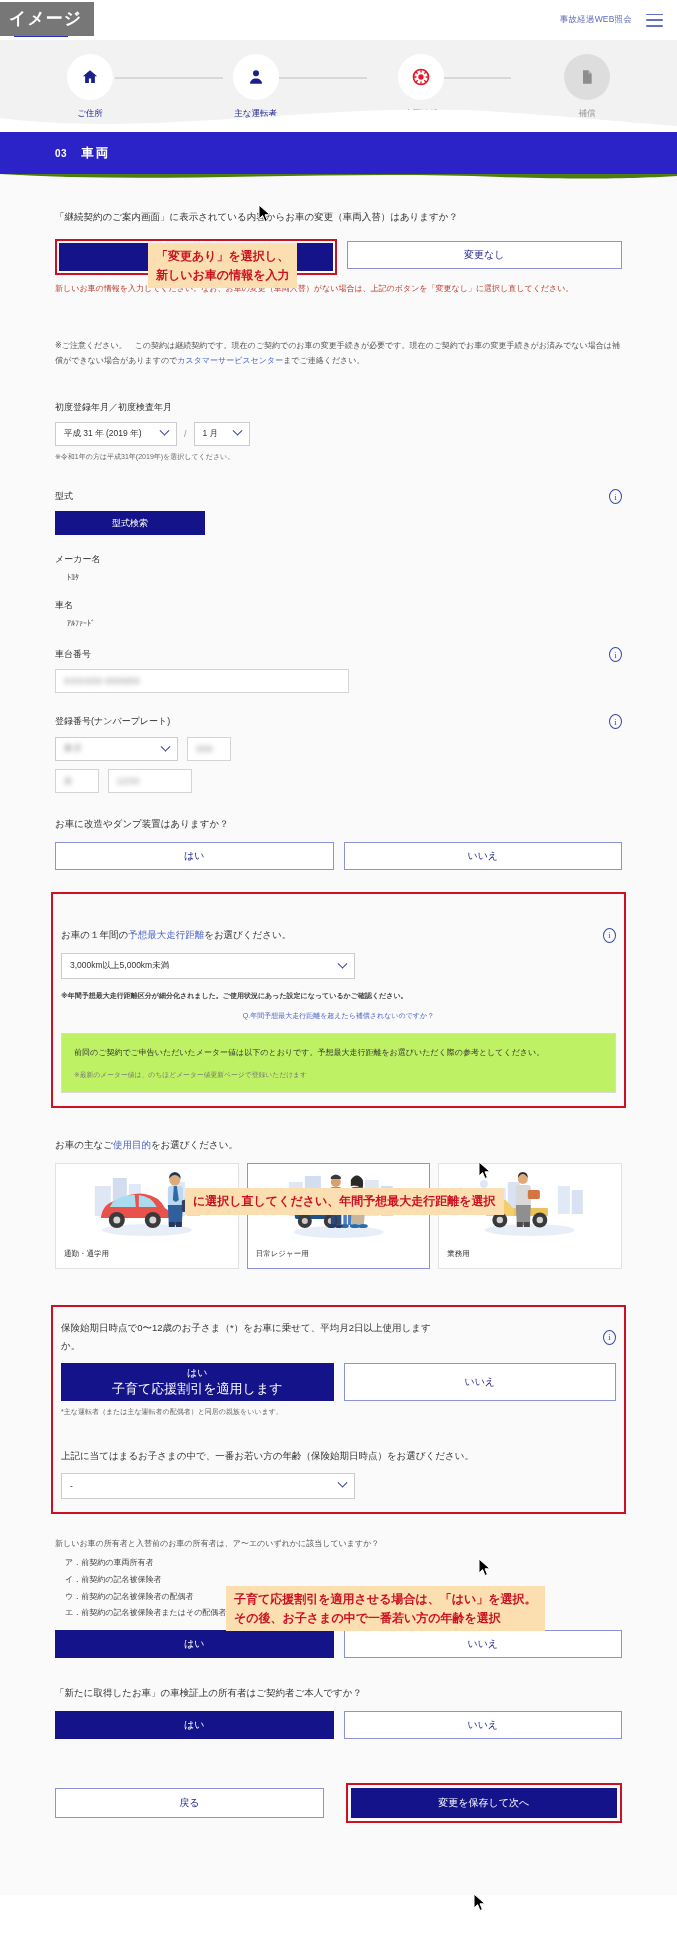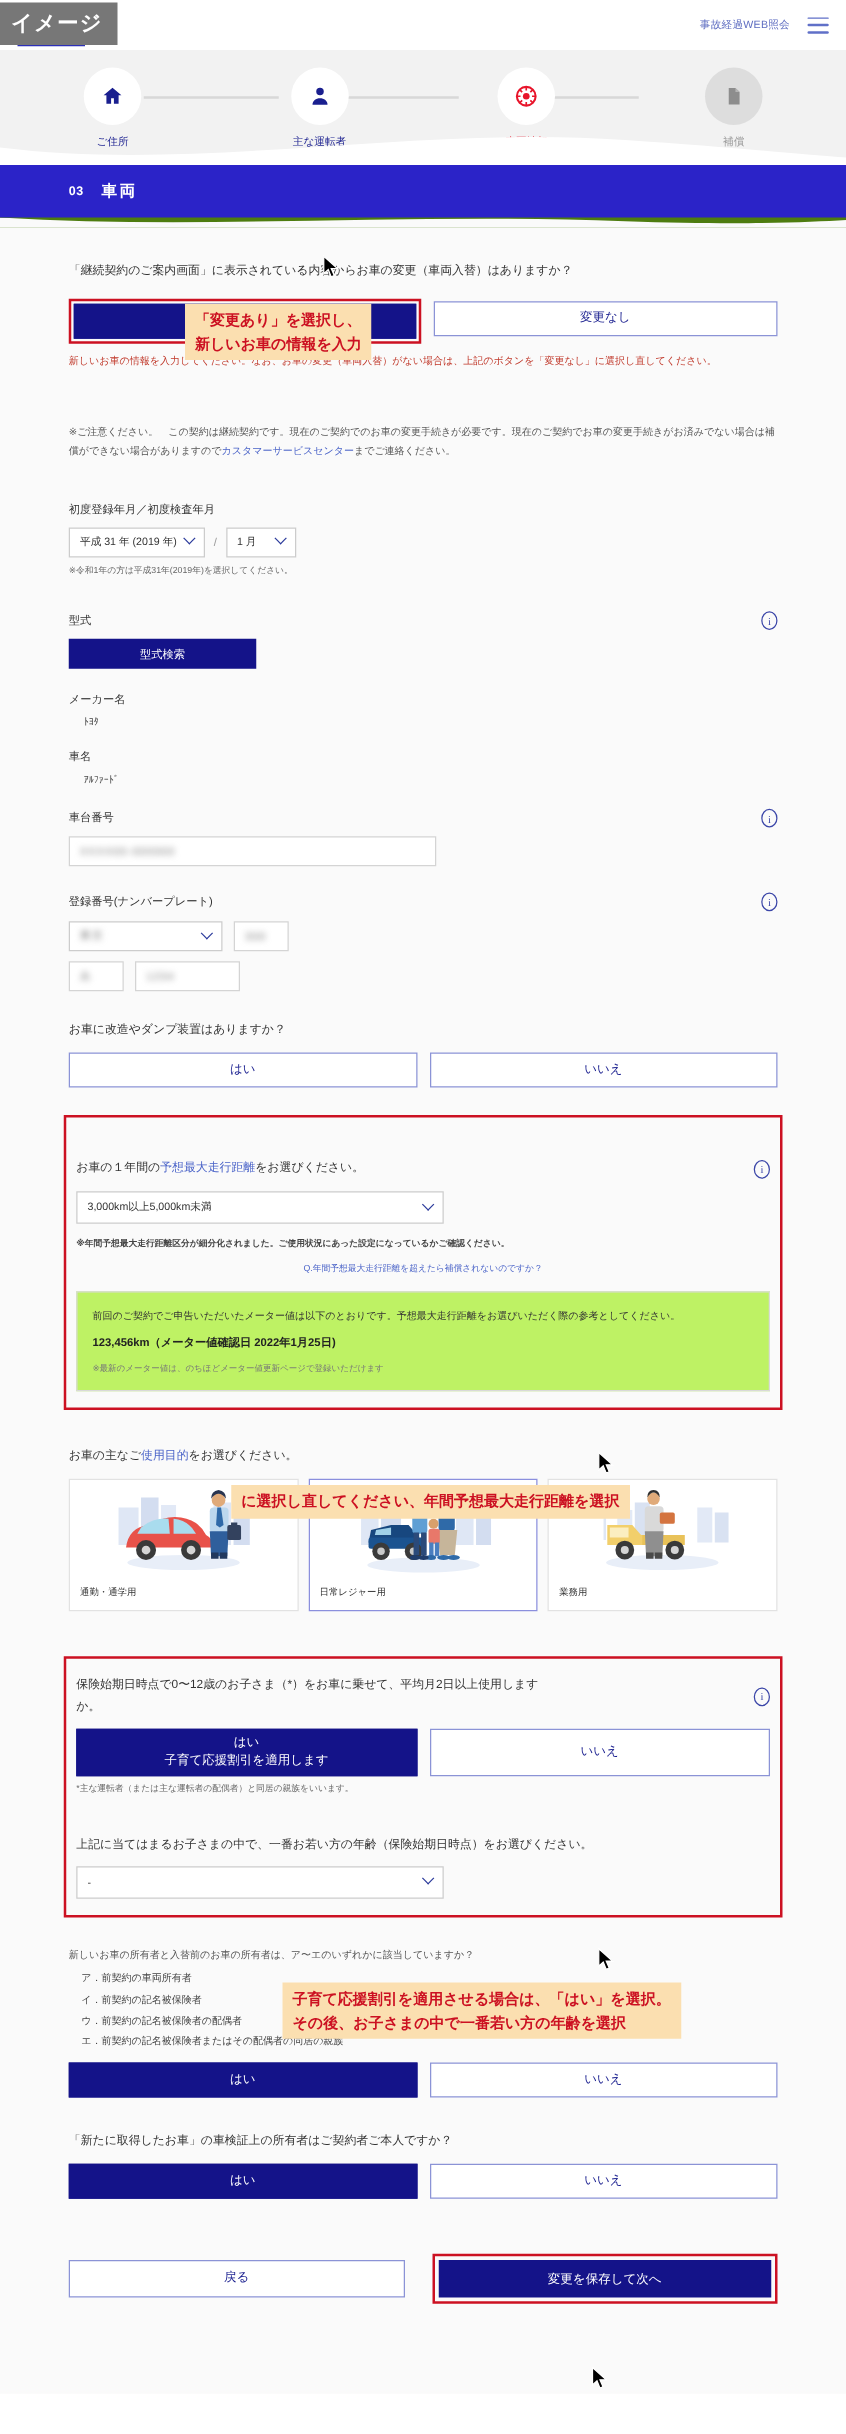--- a/index.html
+++ b/index.html
@@ -84,21 +84,21 @@
 
   
   .btn-row { display: flex; gap: 10px; }
   .opt-btn {
     flex: 1; height: 28px; border: 1px solid #8b93d6; background: #ffffff;
     color: #1a1f8f; font-size: 10px; display: flex; flex-direction: column;
     align-items: center; justify-content: center; line-height: 1.25;
     font-family: inherit; cursor: pointer;
   }
   .opt-btn.sel { background: #141389; border-color: #141389; color: #ffffff; }
-  .opt-btn .sub { font-size: 10px; margin-top: 2px; }
+  .opt-btn .sub { font-size: 13px; margin-top: 2px; }
   .opt-btn.tall { height: 38px; }
 
   
   .sel-box {
     height: 24px; border: 1px solid #cccccc; background: #ffffff;
     font-size: 8.5px; color: #333333; display: flex; align-items: center;
     padding: 0 8px; position: relative;
   }
   .sel-box .chev {
     margin-left: auto; width: 7px; height: 7px; border-right: 1.4px solid #2b3a9b;
@@ -251,21 +251,21 @@
 
       <div style="height:42px;"></div>
       <div class="note-gray">
         <span>※ご注意ください。　この契約は継続契約です。現在のご契約でのお車の変更手続きが必要です。現在のご契約でお車の変更手続きがお済みでない場合は補償ができない場合がありますので</span><span class="link">カスタマーサービスセンター</span><span>までご連絡ください。</span>
       </div>
 
       <div style="height:32px;"></div>
       <div class="label">初度登録年月／初度検査年月</div>
       <div style="height:8px;"></div>
       <div style="display:flex; align-items:center; gap:7px;">
-        <div class="sel-box" style="width:109px;">
+        <div class="sel-box" style="width:122px;">
           <span>平成 31 年 (2019 年)</span>
             <i class="chev"></i>
         </div>
         <span style="font-size:9px;color:#999;">/</span>
         <div class="sel-box" style="width:56px;">
           <span>1 月</span>
             <i class="chev"></i>
         </div>
       </div>
       <div style="height:5px;"></div>
@@ -347,21 +347,20 @@
           <span>3,000km以上5,000km未満</span>
             <i class="chev"></i>
         </div>
         <div style="height:11px;"></div>
         <div class="note-small" style="font-weight:bold;color:#444;">※年間予想最大走行距離区分が細分化されました。ご使用状況にあった設定になっているかご確認ください。</div>
         <div style="height:7px;"></div>
         <div class="note-small link">Q.年間予想最大走行距離を超えたら補償されないのですか？</div>
         <div style="height:11px;"></div>
         <div class="ref-box">
           <div class="ref-line">前回のご契約でご申告いただいたメーター値は以下のとおりです。予想最大走行距離をお選びいただく際の参考としてください。</div>
-          <span class="ref-strong">123,456km（メーター値確認日 2022年1月25日)</span>
           <span class="ref-tiny">※最新のメーター値は、のちほどメーター値更新ページで登録いただけます</span>
         </div>
       </div>
     </div>
 
     <div class="inner">
 
       <div style="height:28px;"></div>
       <div class="q-text"><span>お車の主なご</span><span class="link">使用目的</span><span>をお選びください。</span></div>
       <div style="height:9px;"></div>

